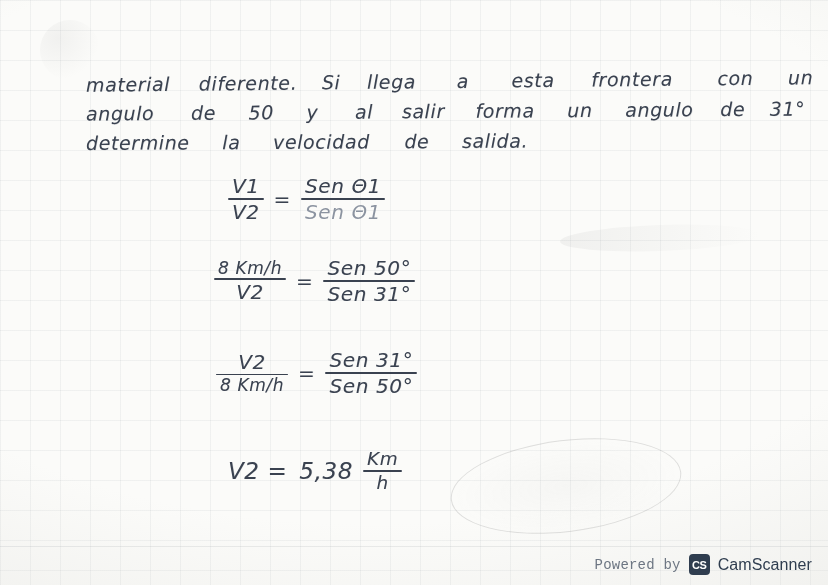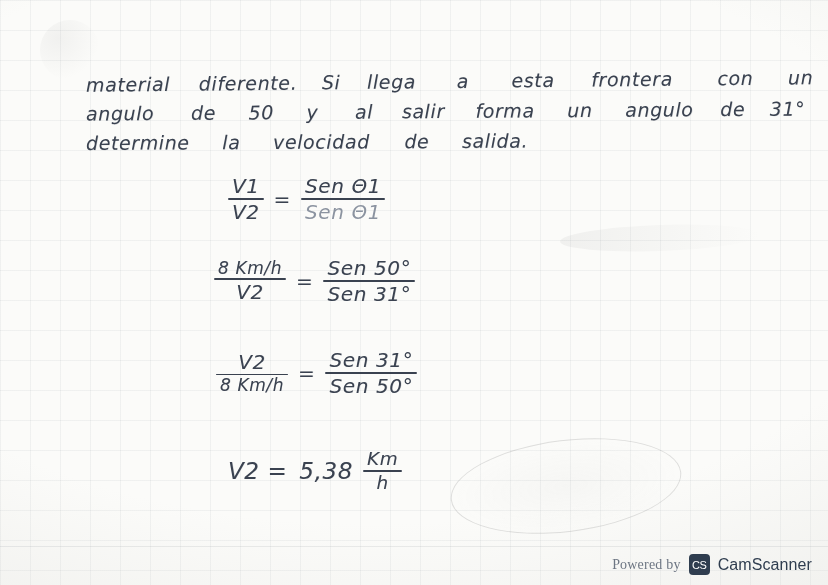--- a/index.html
+++ b/index.html
@@ -126,36 +126,36 @@
   
   #footer {
     position: absolute;
     right: 16px;
     bottom: 10px;
     display: flex;
     align-items: center;
     gap: 8px;
   }
   #footer .powered {
-    font-family: Liberation Serif, serif;
+    font-family: Liberation Mono, monospace;
     font-size: 14px;
     color: #6d7683;
     letter-spacing: 0.2px;
   }
   #cs-badge {
     display: inline-flex;
     align-items: center;
     justify-content: center;
     width: 21px; height: 21px;
     background: #2f3d4f;
     border-radius: 4px;
     color: #ffffff;
     font-family: "Liberation Sans", sans-serif;
     font-size: 11px;
-    font-weight: normal;
+    font-weight: bold;
     letter-spacing: -0.5px;
   }
   #cs-word {
     font-family: "Liberation Sans", sans-serif;
     font-size: 16px;
     color: #2f3d4f;
     letter-spacing: 0.1px;
   }
   #footer-rule {
     position: absolute;

